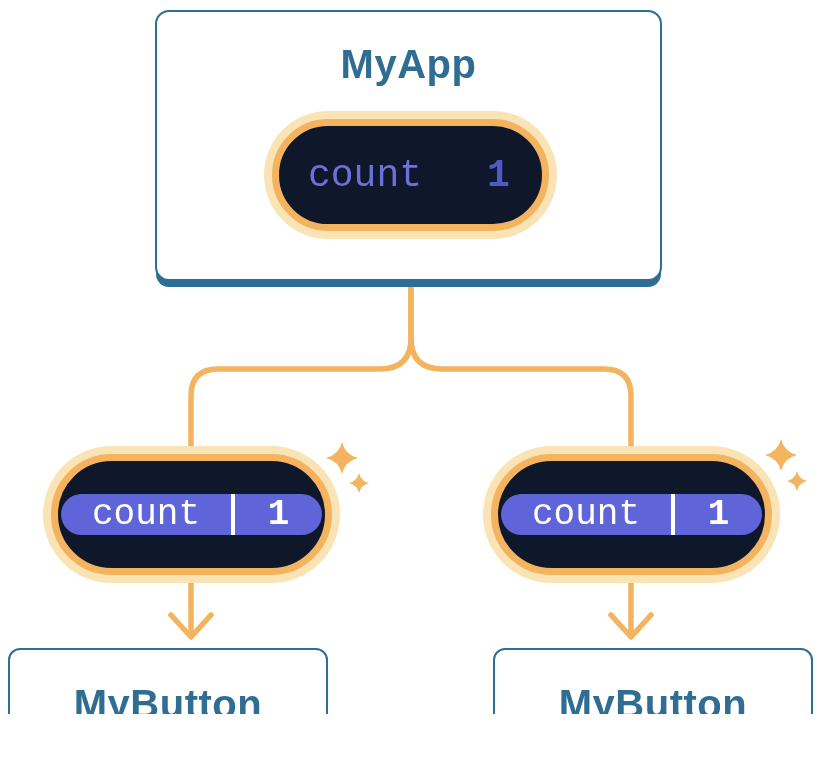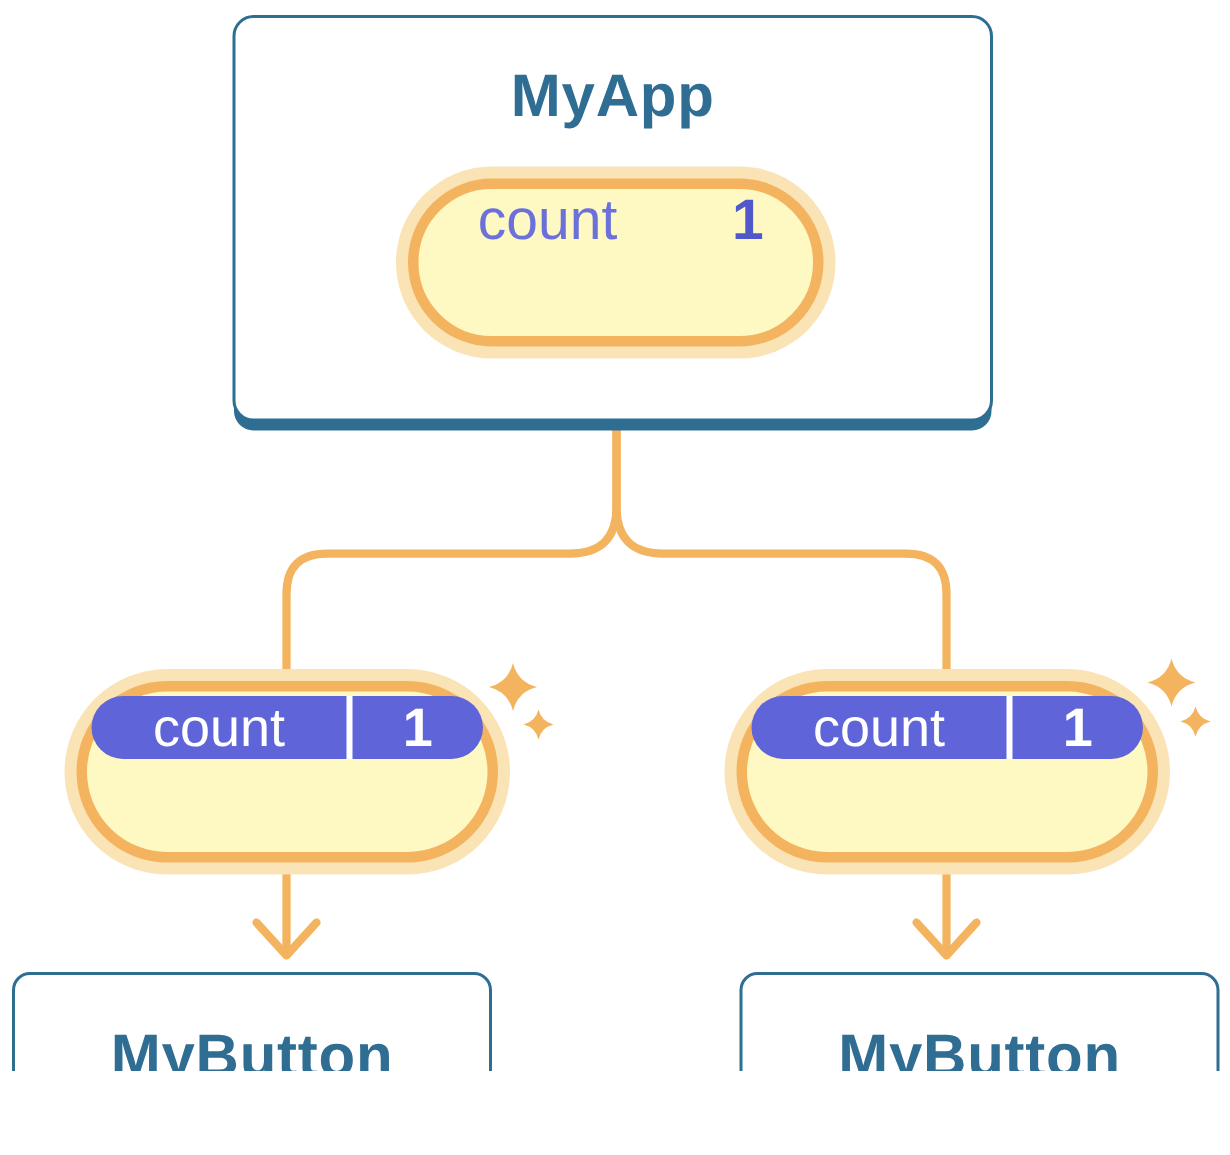--- a/index.html
+++ b/index.html
@@ -28,21 +28,21 @@
              box-shadow:0 7px 0 -1px var(--card-border);}
   .card.leaf{width:320px;height:112px;border-radius:12px;box-shadow:0 5px 0 -1px var(--card-border);
              display:flex;align-items:center;justify-content:center;text-align:right;}
   .card.leaf.left{left:8px;top:648px;}
   .card.leaf.right{left:493px;top:648px;}
   .card-title{color:var(--heading-text);font-weight:600;font-size:40px;letter-spacing:.5px;}
   .root-title{position:absolute;top:30px;left:0;right:0;text-align:center;}
 
   
   .pill{position:absolute;z-index:2;border:7px solid var(--orange);border-radius:999px;
-        box-shadow:0 0 0 8px var(--orange-light);background:#fef9c3;display:flex;align-items:flex-start;}
+        box-shadow:0 0 0 8px var(--orange-light);background:#0f172a;display:flex;align-items:center;font-family:Liberation Mono, monospace;}
   .pill .seg{display:flex;align-items:center;justify-content:center;}
 
   .pill.outline{left:272px;top:119px;width:277px;height:112px;overflow:hidden;}
   .pill.outline .seg.name{width:172px;color:var(--purple-text);font-size:38px;}
   .pill.outline .seg.value{width:87px;color:var(--purple-value);font-size:38px;font-weight:700;}
   .pill.outline .divider{width:4px;background:var(--orange);}
 
   .pill.filled{width:281px;height:121px;padding:3px;}
   .pill.filled.left{left:51px;top:454px;}
   .pill.filled.right{left:491px;top:454px;}

